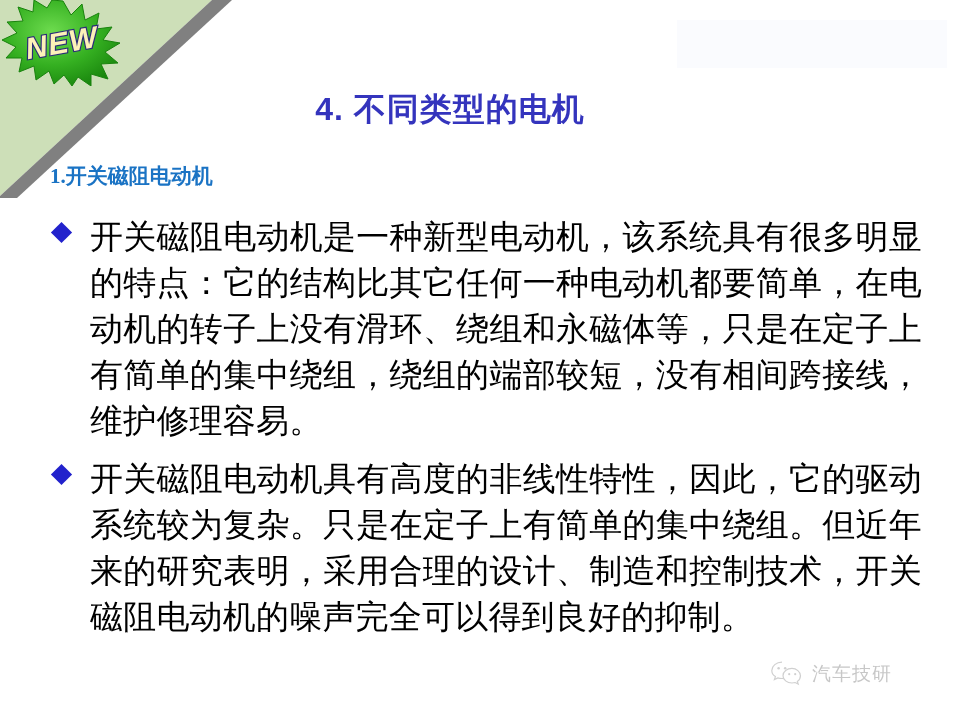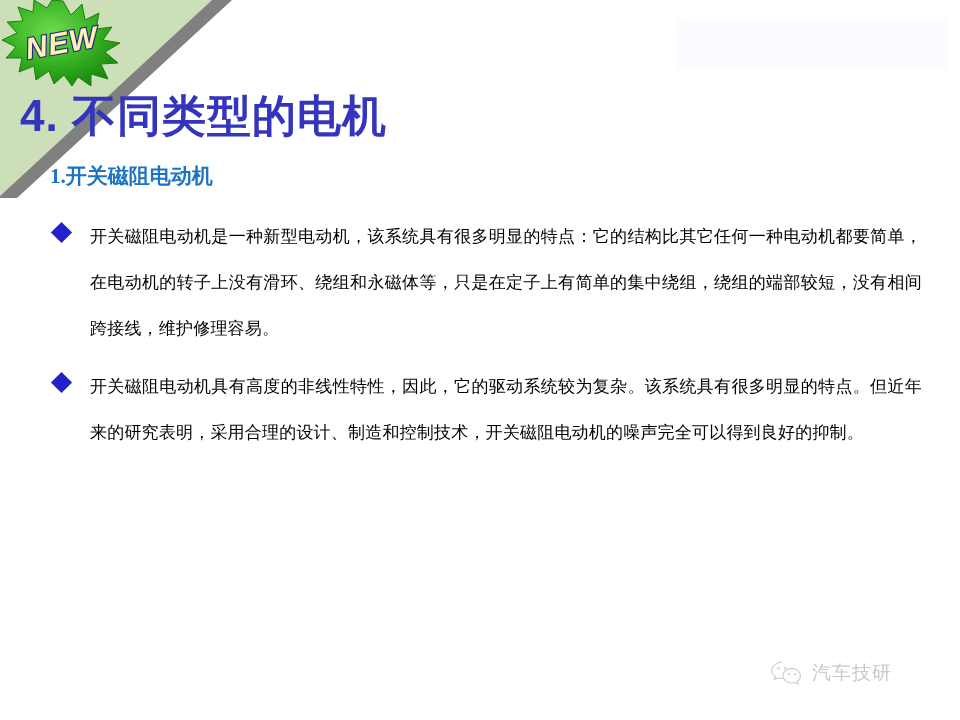--- a/index.html
+++ b/index.html
@@ -47,27 +47,27 @@
     width: 122px;
     height: 86px;
   }
 
   
   .slide-title {
     position: absolute;
     left: 0;
     top: 92px;
     width: 880px;
-    text-align: left;
+    text-align: center;
     padding-left: 20px;
     box-sizing: border-box;
     color: #3434bd;
     font-family: "Liberation Sans", "DejaVu Sans", sans-serif;
     font-weight: bold;
-    font-size: 44px;
+    font-size: 32px;
     letter-spacing: 1px;
     line-height: 1.1;
     white-space: nowrap;
   }
 
   
   .sub-heading {
     position: absolute;
     left: 50px;
     top: 162px;
@@ -96,34 +96,34 @@
     left: 4px;
     top: 11px;
     width: 15px;
     height: 15px;
     background: #2222cc;
     transform: rotate(45deg);
   }
   .bullet-text {
     color: #000000;
     font-family: "Liberation Serif", "DejaVu Serif", serif;
-    font-size: 17px;
+    font-size: 33px;
     line-height: 46px;
     text-align: justify;
     text-justify: inter-character;
     letter-spacing: 0.2px;
   }
 
   
   .watermark {
     position: absolute;
     left: 770px;
     top: 660px;
     display: flex;
-    align-items: flex-start;
+    align-items: center;
     gap: 8px;
     opacity: 0.55;
   }
   .wm-text {
     color: #9a9a9a;
     font-family: "Liberation Sans", "DejaVu Sans", sans-serif;
     font-size: 19px;
     letter-spacing: 1px;
     white-space: nowrap;
   }
@@ -162,21 +162,21 @@
 
   <div class="body-area">
 
     <div class="bullet-row">
       <span class="bullet-mark"></span>
       <div class="bullet-text">开关磁阻电动机是一种新型电动机，该系统具有很多明显的特点：它的结构比其它任何一种电动机都要简单，在电动机的转子上没有滑环、绕组和永磁体等，只是在定子上有简单的集中绕组，绕组的端部较短，没有相间跨接线，维护修理容易。</div>
     </div>
 
     <div class="bullet-row">
       <span class="bullet-mark"></span>
-      <div class="bullet-text">开关磁阻电动机具有高度的非线性特性，因此，它的驱动系统较为复杂。该系统具有很多明显的特点。但近年来的研究表明，采用合理的设计、制造和控制技术，开关磁阻电动机的噪声完全可以得到良好的抑制。</div>
+      <div class="bullet-text">开关磁阻电动机具有高度的非线性特性，因此，它的驱动系统较为复杂。只是在定子上有简单的集中绕组。但近年来的研究表明，采用合理的设计、制造和控制技术，开关磁阻电动机的噪声完全可以得到良好的抑制。</div>
     </div>
 
   </div>
 
   <div class="watermark">
     <svg width="34" height="27" viewBox="0 0 34 27" xmlns="http://www.w3.org/2000/svg">
       <g fill="none" stroke="#aaaaaa" stroke-width="1.2">
         <path d="M12 2.2C6.3 2.2 1.8 5.9 1.8 10.4c0 2.5 1.4 4.7 3.6 6.2l-1 3 3.4-1.7c1.3.4 2.7.6 4.2.6 .4 0 .8 0 1.2-.05"></path>
         <path d="M22 8.4c-5 0-9 3.3-9 7.3s4 7.3 9 7.3c1.1 0 2.2-.16 3.2-.46l3 1.5-.85-2.6c1.9-1.3 3.1-3.3 3.1-5.7 0-4-4-7.3-8.45-7.3z"></path>
       </g>

